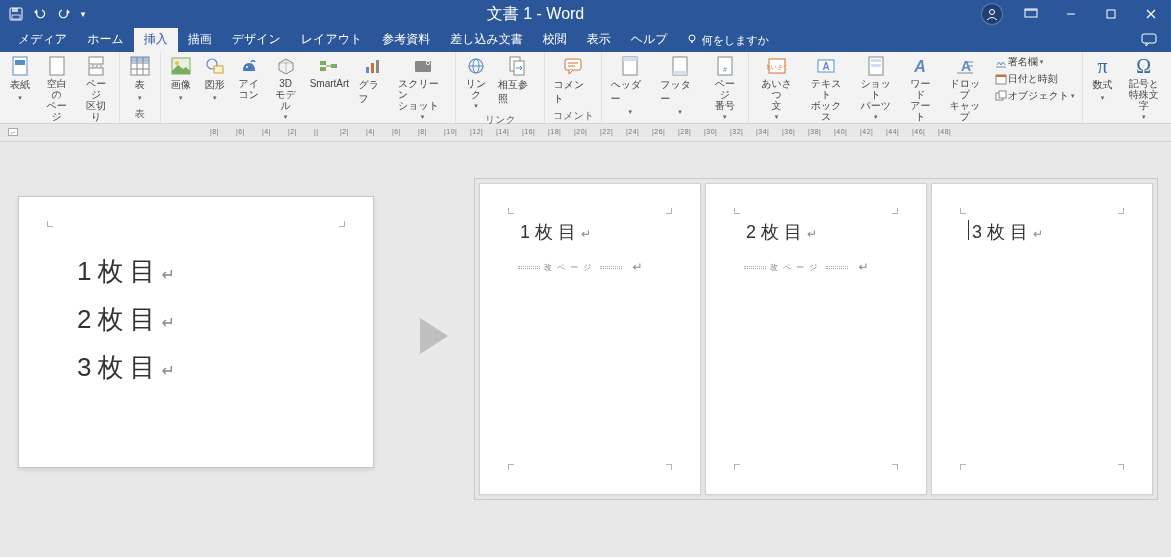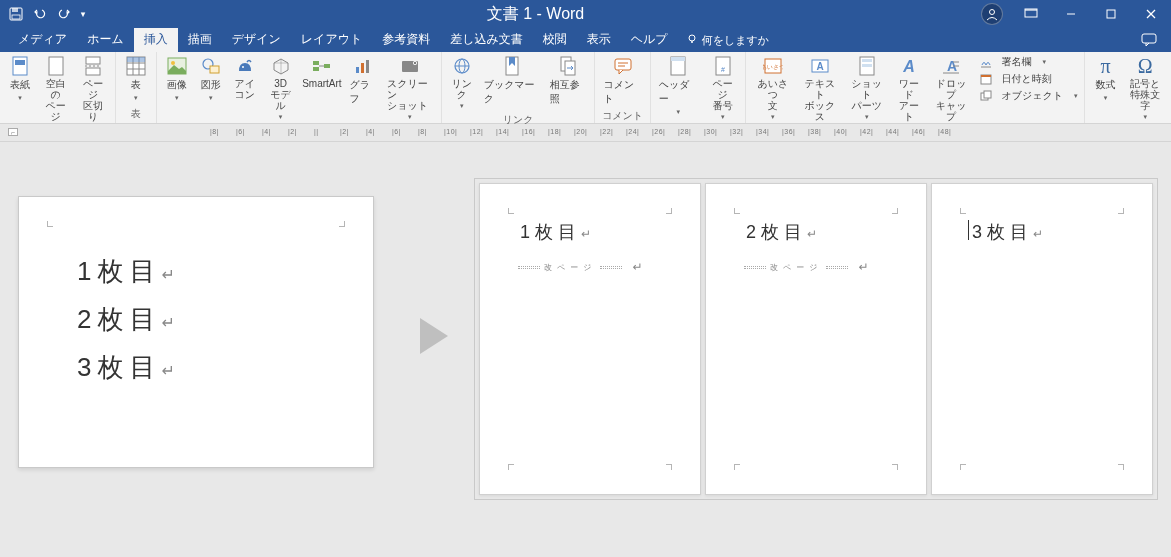--- a/index.html
+++ b/index.html
@@ -21,21 +21,21 @@
     .tell-me { display: flex; align-items: center; gap: 4px; padding: 0 8px; color: #fff; font-size: 11px; }
     .comment-icon { margin-left: auto; padding: 0 14px; display: flex; align-items: center; }
 
     
     .ribbon { height: 72px; background: #f3f3f3; border-bottom: 1px solid #d4d4d4; display: flex; }
     .rgroup { display: flex; flex-direction: column; border-right: 1px solid #e1e1e1; padding: 2px 4px 0 4px; }
     .rgroup-btns { flex: 1; display: flex; align-items: flex-start; gap: 2px; }
     .rgroup-label { text-align: center; font-size: 10px; color: #666; padding: 1px 0 2px; }
     .rbtn { display: flex; flex-direction: column; align-items: center; justify-content: flex-start; padding: 2px 4px; cursor: pointer; font-size: 10px; color: #444; gap: 2px; min-width: 32px;}
     .rbtn .icon { width: 20px; height: 20px; display: flex; align-items: center; justify-content: center; }
-    .rbtn-small { display: flex; align-items: center; gap: 9px; font-size: 10px; color: #444; padding: 1px 3px; cursor: pointer; white-space: nowrap;}
+    .rbtn-small { display: flex; align-items: center; gap: 0; font-size: 10px; color: #444; padding: 1px 3px; cursor: pointer; white-space: nowrap;}
     .rbtn-small .icon-s { width: 14px; height: 14px; display: flex; align-items: center; justify-content: center; }
     .rcol { display: flex; flex-direction: column; gap: 1px; }
 
     
     .ruler { height: 18px; background: #e8e8e8; position: relative; font-size: 8px; color: #888; overflow: hidden; border-bottom: 1px solid #d4d4d4;}
     .ruler-inner { position: absolute; left: 210px; right: 0; height: 16px; top: 1px; display: flex; align-items: center; }
     .ruler-tick { position: absolute; top: 3px; font-size: 7px; color: #777; letter-spacing: 0.5px;}
     .lmargin { position: absolute; left: 8px; top: 4px; width: 10px; height: 8px; border: 1px solid #aaa; background: #fff; font-size: 7px; color: #888; display: flex; align-items: center; justify-content: center;}
 
     
@@ -311,29 +311,20 @@
               <line x1="3" y1="9" x2="17" y2="9" stroke="#5b8bc9"></line>
             </svg>
           </span>
           <span style="white-space:pre-line;text-align:center;line-height:1.1">リン
 ク</span>
           <span class="dropdown-caret">▾</span>
         </div>
       <div class="rbtn">
           <span class="icon">
             <svg width="18" height="20">
-              <rect x="3" y="1" width="12" height="18" fill="#fff" stroke="#888"></rect>
-              <path d="M6 1 L6 10 L9 7 L12 10 L12 1" fill="#5b8bc9"></path>
-            </svg>
-          </span>
-          <span>ブックマーク</span>
-        </div>
-      <div class="rbtn">
-          <span class="icon">
-            <svg width="18" height="20">
               <rect x="2" y="1" width="10" height="14" fill="#fff" stroke="#888"></rect>
               <rect x="6" y="5" width="10" height="14" fill="#fff" stroke="#888"></rect>
               <path d="M8 12 L14 12 M12 10 L14 12 L12 14" stroke="#5b8bc9" fill="none"></path>
             </svg>
           </span>
           <span>相互参照</span>
         </div>
     </div>
     <div class="rgroup-label">リンク</div>
   </div>
@@ -358,20 +349,30 @@
   <div class="rgroup">
     <div class="rgroup-btns">
       <div class="rbtn">
           <span class="icon">
             <svg width="18" height="20">
               <rect x="2" y="1" width="14" height="18" fill="#fff" stroke="#888"></rect>
               <rect x="2" y="1" width="14" height="4" fill="#d0e0f0"></rect>
             </svg>
           </span>
           <span>ヘッダー</span>
+          <span class="dropdown-caret">▾</span>
+        </div>
+      <div class="rbtn">
+          <span class="icon">
+            <svg width="18" height="20">
+              <rect x="2" y="1" width="14" height="18" fill="#fff" stroke="#888"></rect>
+              <rect x="2" y="15" width="14" height="4" fill="#d0e0f0"></rect>
+            </svg>
+          </span>
+          <span>フッター</span>
           <span class="dropdown-caret">▾</span>
         </div>
       <div class="rbtn">
           <span class="icon">
             <svg width="18" height="20">
               <rect x="2" y="1" width="14" height="18" fill="#fff" stroke="#888"></rect>
               <text x="9" y="16" font-size="7" fill="#5b8bc9" text-anchor="middle">#</text>
             </svg>
           </span>
           <span style="white-space:pre-line;text-align:center;line-height:1.1">ページ

